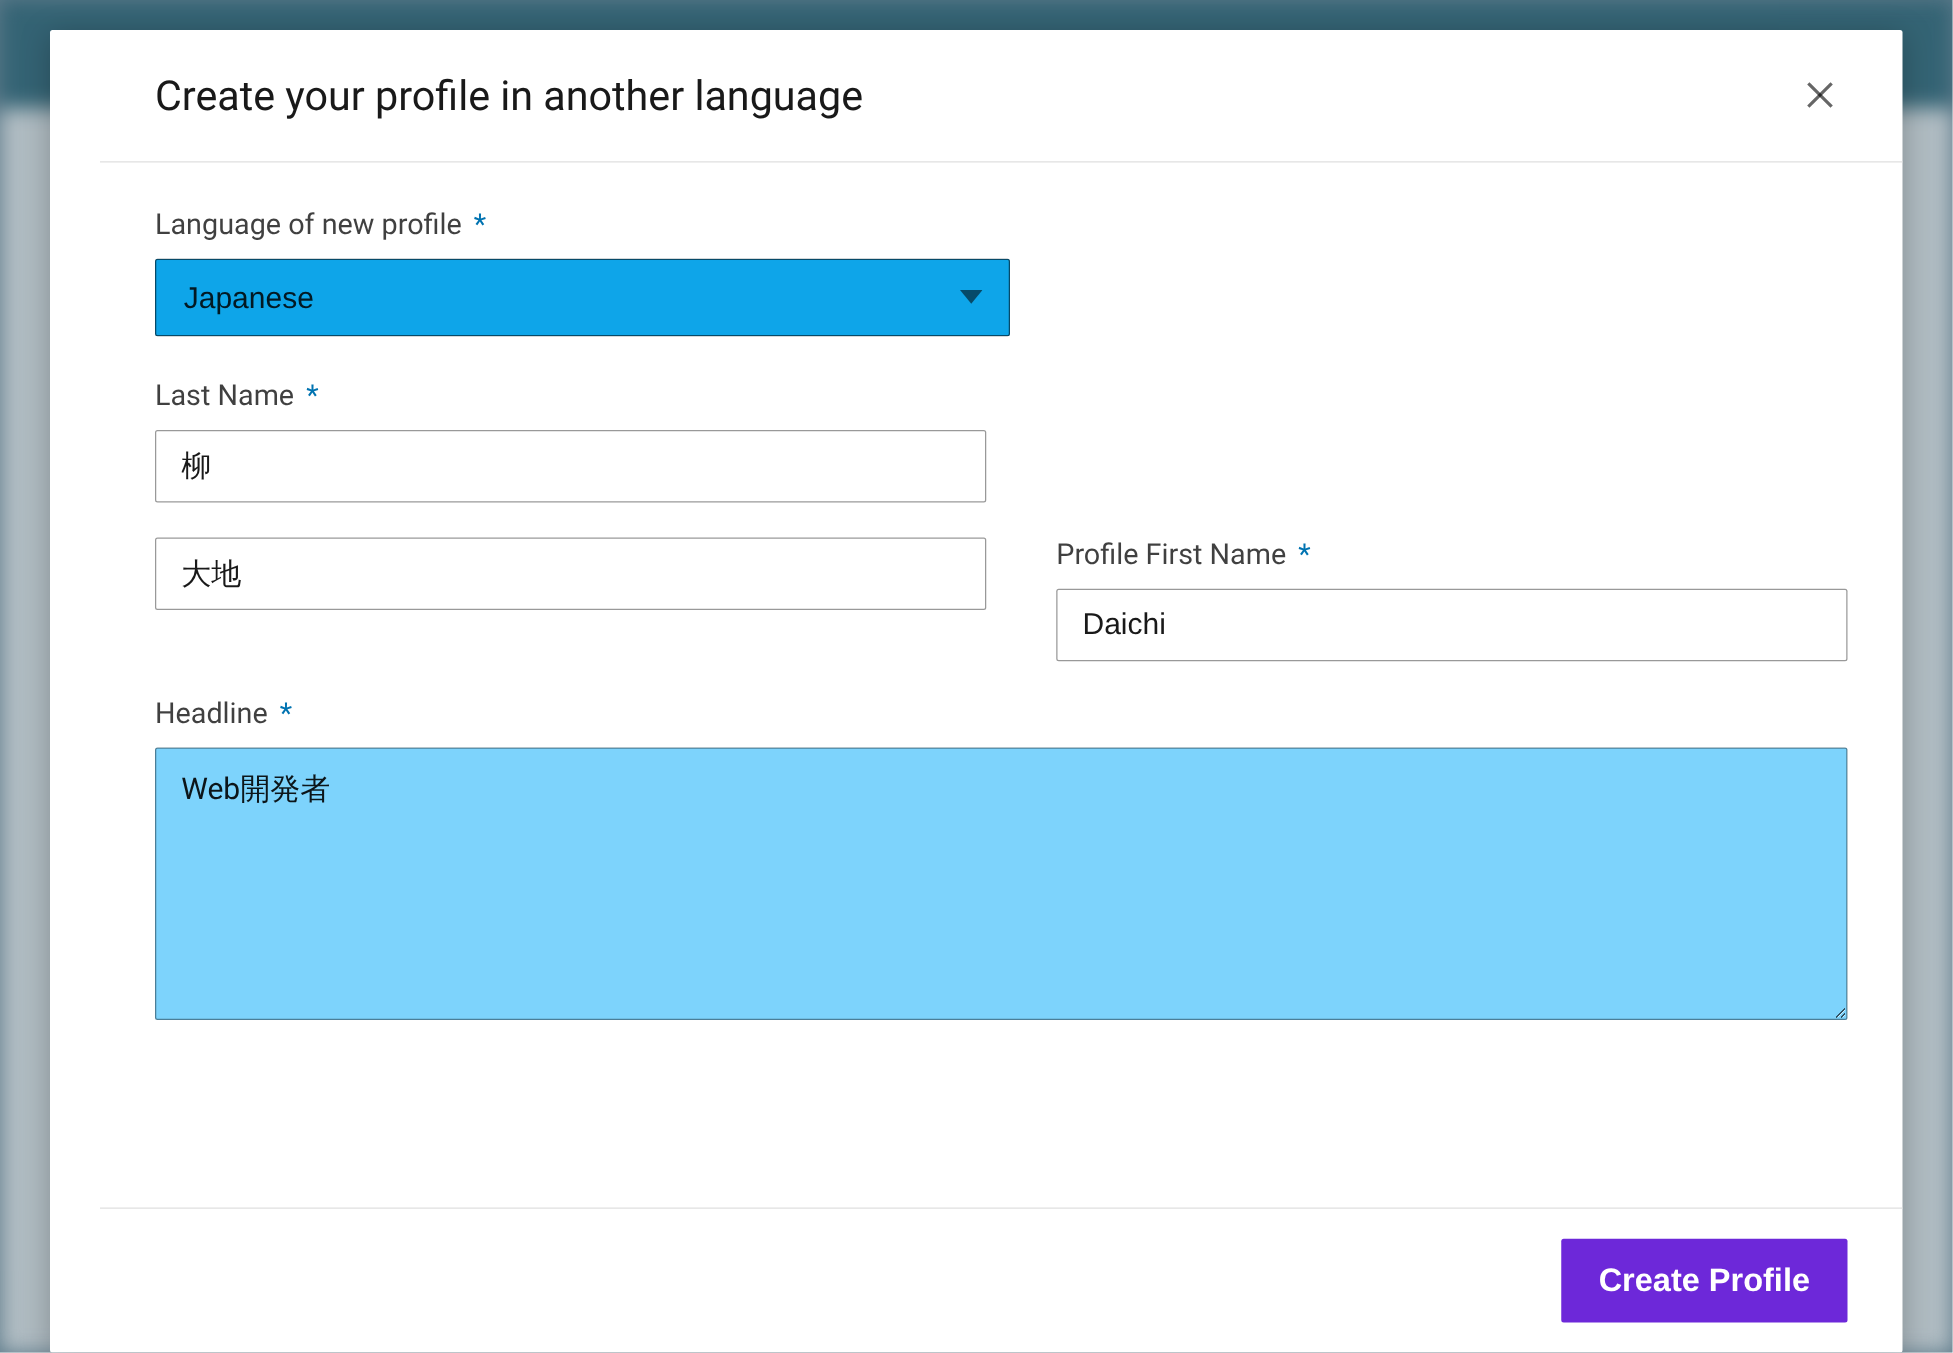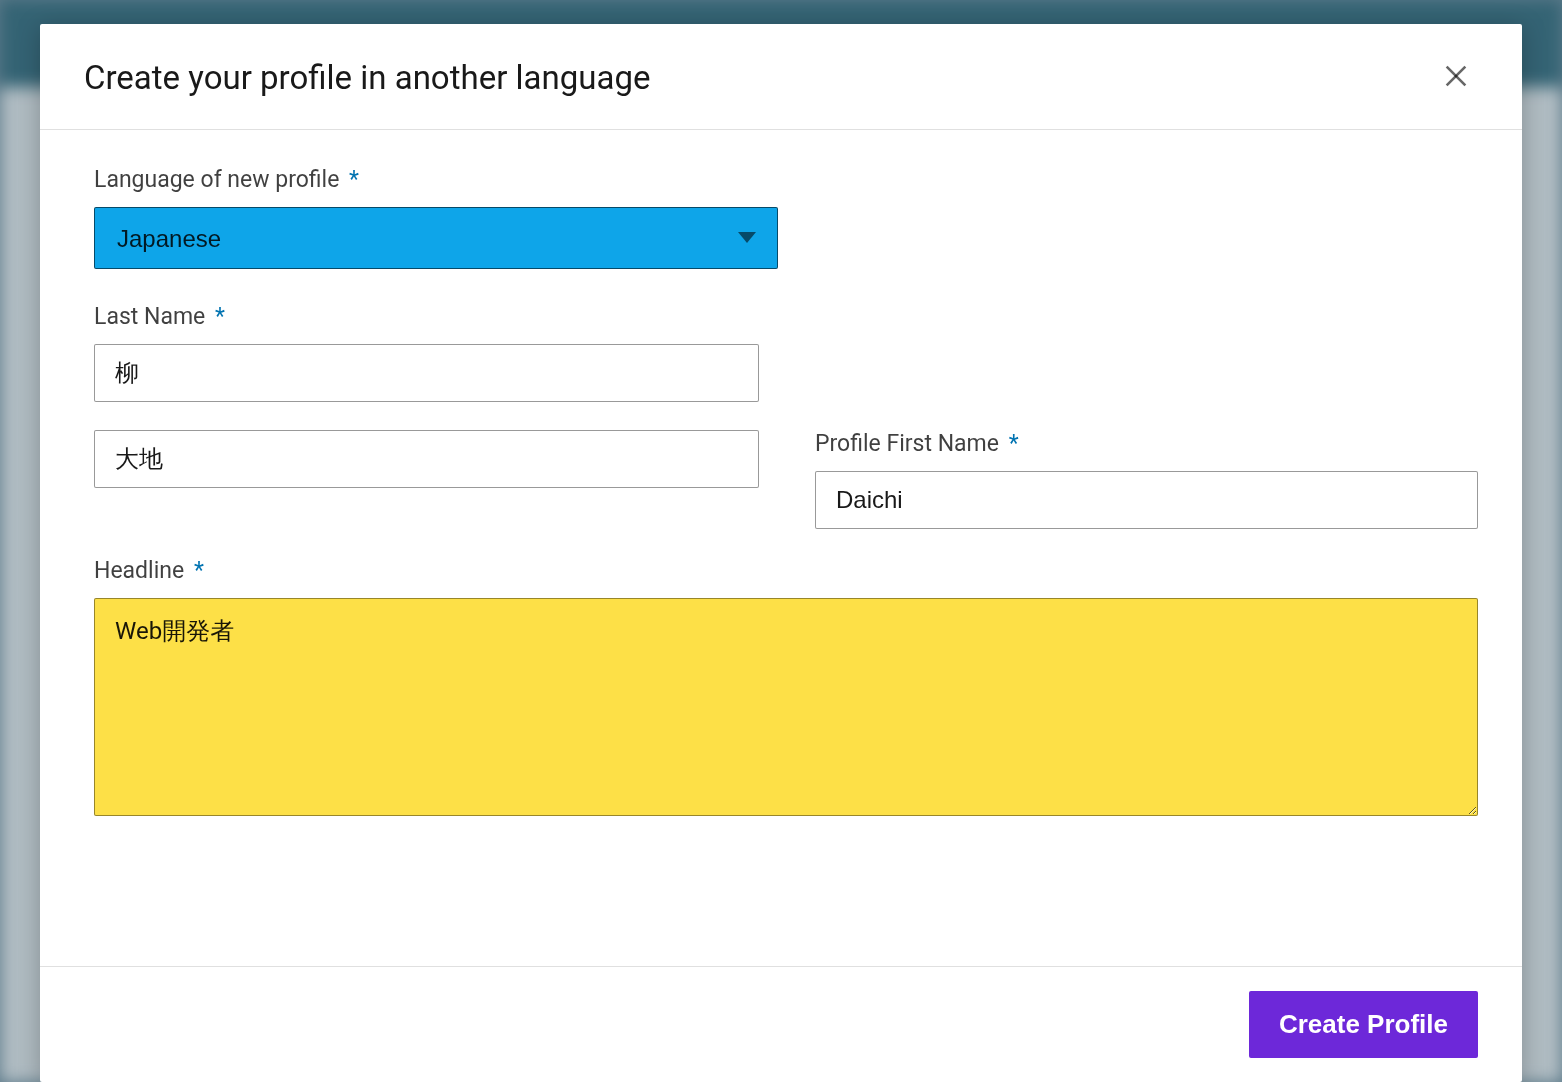--- a/index.html
+++ b/index.html
@@ -26,20 +26,21 @@
       position: absolute;
       top: 24px;
       left: 40px;
       right: 40px;
       bottom: 0;
       background: #fff;
       border-radius: 2px;
       box-shadow: 0 4px 24px rgba(0,0,0,0.25);
       display: flex;
       flex-direction: column;
+      padding-left: 40px;
     }
     .modal-header {
       display: flex;
       align-items: center;
       justify-content: space-between;
       padding: 30px 44px 28px 44px;
       border-bottom: 1px solid #e0e0e0;
     }
     .modal-title {
       font-size: 33px;
@@ -57,21 +58,20 @@
       justify-content: center;
     }
     .close-btn svg {
       width: 28px;
       height: 28px;
     }
     .modal-body {
       flex: 1;
       padding: 36px 44px 44px 44px;
       overflow-y: auto;
-      margin-left: 10px;
     }
     .form-label {
       display: block;
       font-size: 23px;
       color: rgba(0,0,0,0.75);
       margin-bottom: 14px;
       font-weight: 400;
     }
     .required-star {
       color: #0073b1;
@@ -130,21 +130,21 @@
       background: #fff;
       border: 1px solid rgba(0,0,0,0.4);
       border-radius: 2px;
     }
     .form-textarea {
       width: 100%;
       height: 218px;
       padding: 16px 20px;
       font-size: 24px;
       color: rgba(0,0,0,0.9);
-      background: #fde047;
+      background: #7dd3fc;
       border: 1px solid rgba(0,0,0,0.4);
       border-radius: 2px;
       resize: both;
       font-family: inherit;
     }
     .modal-footer {
       border-top: 1px solid #e0e0e0;
       padding: 24px 44px;
       display: flex;
       justify-content: flex-end;

